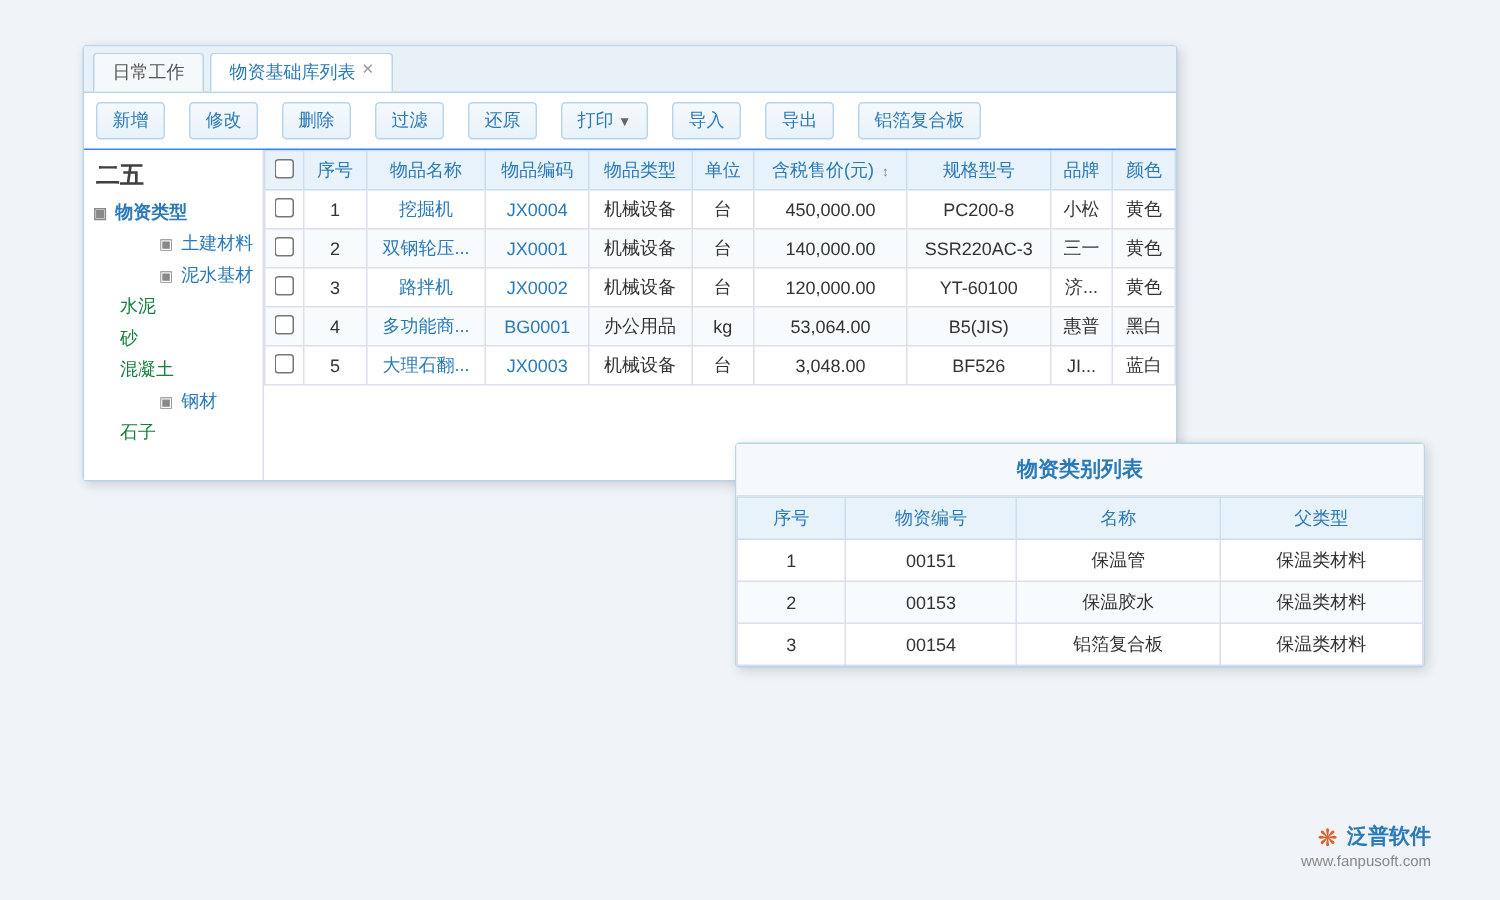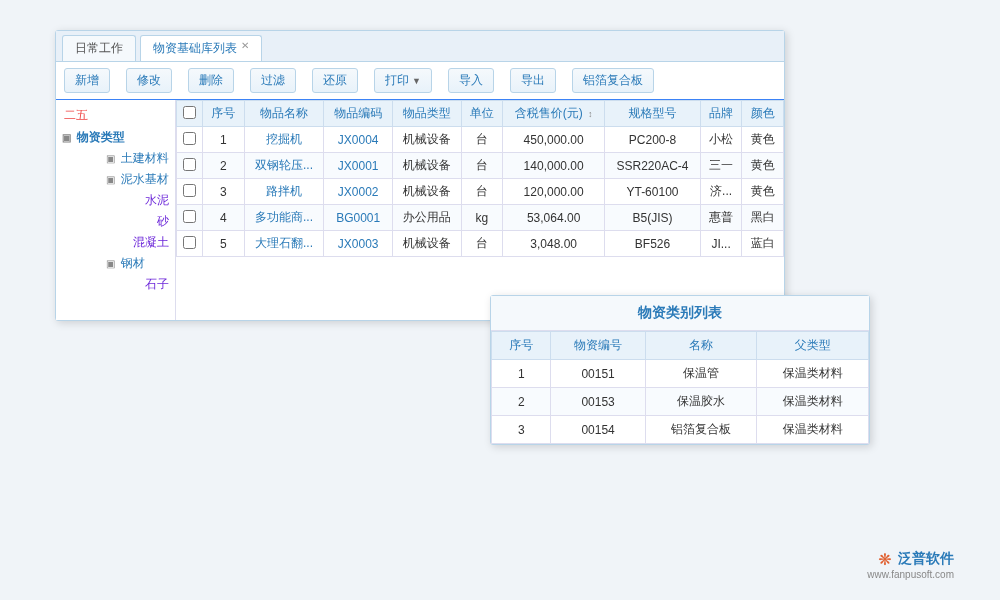--- a/index.html
+++ b/index.html
@@ -117,34 +117,34 @@
     
     .sidebar {
       width: 120px;
       border-right: 1px solid #dde;
       overflow-y: auto;
       background: #fff;
       padding: 4px 0;
     }
     .sidebar-header {
       padding: 3px 8px;
-      font-weight: normal;
-      color: #ef4444;
-      font-size: 12px;
+      font-weight: bold;
+      color: #404040;
+      font-size: 16px;
     }
     .tree-item {
       padding: 2px 6px;
       font-size: 12px;
       color: #333;
       cursor: pointer;
       white-space: nowrap;
     }
     .tree-item.level-0 { padding-left: 6px; font-weight: bold; color: #2a7ab8; }
     .tree-item.level-1 { padding-left: 14px; color: #2a7ab8; margin-left: 36px; }
-    .tree-item.level-2 { padding-left: 24px; color: #6d28d9; text-align: right; }
+    .tree-item.level-2 { padding-left: 24px; color: #15803d; }
     .tree-icon { color: #888; font-size: 10px; margin-right: 2px; }
 
     
     .data-table-container {
       flex: 1;
       overflow: auto;
     }
     .data-table {
       width: 100%;
       border-collapse: collapse;
@@ -169,21 +169,21 @@
     .data-table tr:nth-child(even) td { background: #f8fbfe; }
     .data-table .link-text { color: #2a7ab8; cursor: pointer; }
     .checkbox-col { width: 20px; }
     .sort-icon { font-size: 9px; color: #888; margin-left: 2px; }
 
     
     .secondary-window {
       position: absolute;
       top: 295px;
       left: 490px;
-      width: 380px;
+      width: 460px;
       background: #fff;
       border: 1px solid #b8d4e8;
       border-radius: 3px;
       box-shadow: 2px 2px 8px rgba(0,0,0,0.15);
     }
     .secondary-title {
       text-align: center;
       padding: 8px;
       font-size: 14px;
       font-weight: bold;
@@ -334,21 +334,21 @@
     <td>黄色</td>
   </tr>
             <tr>
     <td><input type="checkbox" style=""></td>
     <td>2</td>
     <td><span class="link-text">双钢轮压...</span></td>
     <td><span class="link-text">JX0001</span></td>
     <td>机械设备</td>
     <td>台</td>
     <td>140,000.00</td>
-    <td>SSR220AC-4</td>
+    <td>SSR220AC-3</td>
     <td>三一</td>
     <td>黄色</td>
   </tr>
             <tr>
     <td><input type="checkbox" style=""></td>
     <td>3</td>
     <td><span class="link-text">路拌机</span></td>
     <td><span class="link-text">JX0002</span></td>
     <td>机械设备</td>
     <td>台</td>

